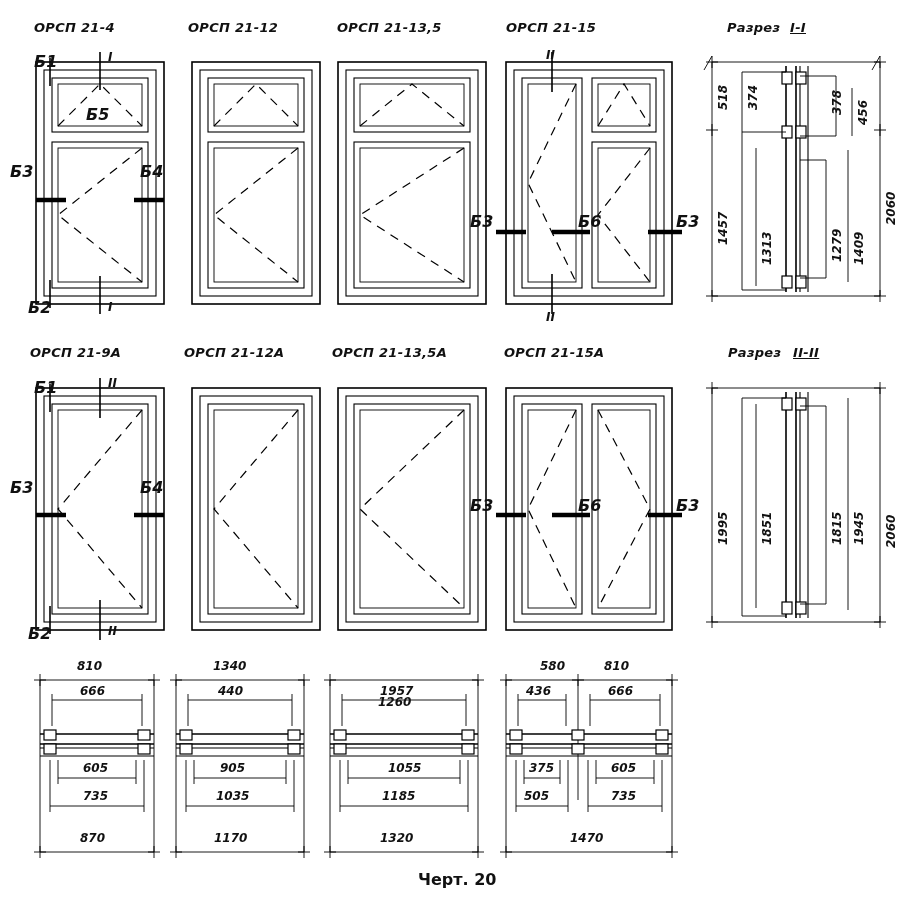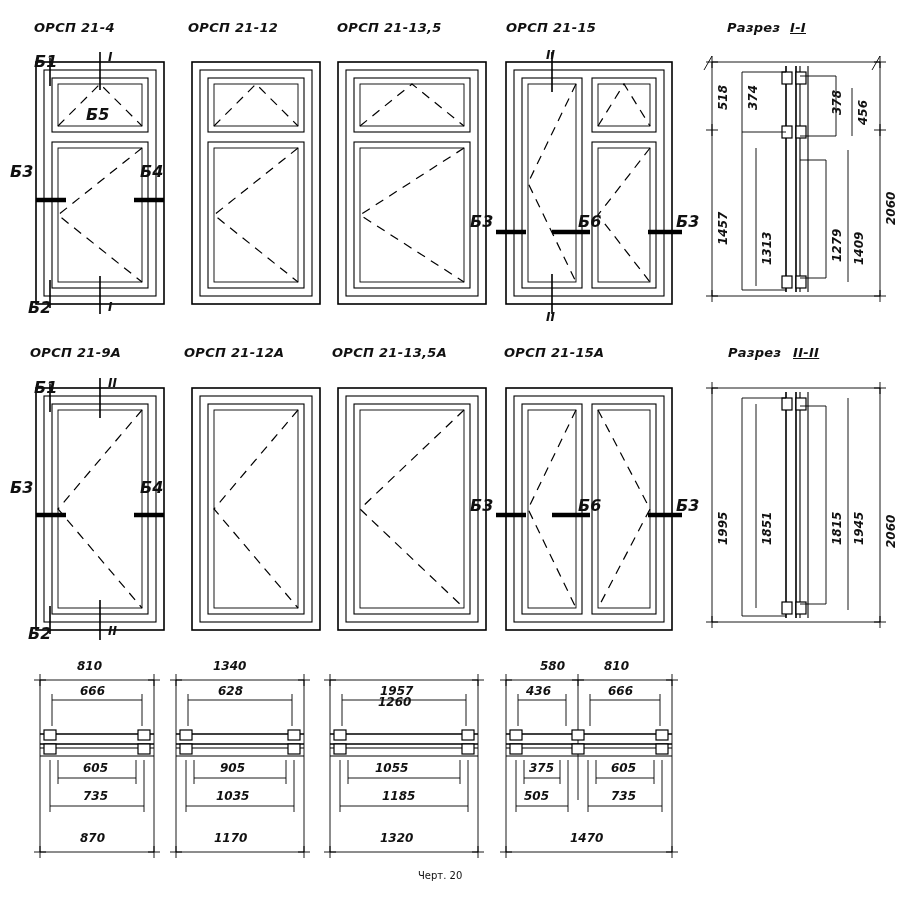--- a/index.html
+++ b/index.html
@@ -4,21 +4,21 @@
 <style>
   html,body{margin:0;padding:0;background:#fff;}
   body{width:910px;height:900px;position:relative;font-family:"DejaVu Sans",sans-serif;color:#111;overflow:hidden;}
   .sheet{position:absolute;left:0;top:0;width:910px;height:900px;}
   .lbl{position:absolute;font-style:italic;font-weight:bold;white-space:nowrap;}
   .title{font-size:13px;letter-spacing:.3px;}
   .dim{font-size:12px;font-style:italic;font-weight:bold;}
   .mark{font-size:16px;font-style:italic;font-weight:bold;}
   .rom{font-size:12px;font-style:italic;font-weight:bold;}
   .und{text-decoration:underline;}
-  .caption{position:absolute;font-size:10px;font-weight:normal;}
+  .caption{position:absolute;font-size:16px;font-weight:bold;}
   svg{position:absolute;left:0;top:0;overflow:visible;}
   .st{fill:none;stroke:#000;stroke-width:1.6;}
   .st2{fill:none;stroke:#000;stroke-width:1.1;}
   .thin{fill:none;stroke:#000;stroke-width:0.9;}
   .dash{fill:none;stroke:#000;stroke-width:1.2;stroke-dasharray:9 7;}
   .thick{stroke:#000;stroke-width:4.5;}
   .sec{stroke:#000;stroke-width:1.6;}
   .dimline{stroke:#000;stroke-width:0.9;}
   .hatchbox{fill:#fff;stroke:#000;stroke-width:1.2;}
 </style>
@@ -433,28 +433,28 @@
   <div class="lbl dim" style="left:852px;top:545px;transform:rotate(-90deg);transform-origin:left top;">1945</div>
   <div class="lbl dim" style="left:884px;top:548px;transform:rotate(-90deg);transform-origin:left top;">2060</div>
 
   <div class="lbl dim" style="left:77px;top:659px;">810</div>
   <div class="lbl dim" style="left:80px;top:684px;">666</div>
   <div class="lbl dim" style="left:83px;top:761px;">605</div>
   <div class="lbl dim" style="left:83px;top:789px;">735</div>
   <div class="lbl dim" style="left:80px;top:831px;">870</div>
 
   <div class="lbl dim" style="left:213px;top:659px;">1340</div>
-  <div class="lbl dim" style="left:218px;top:684px;">628</div>
+  <div class="lbl dim" style="left:218px;top:684px;">440</div>
   <div class="lbl dim" style="left:220px;top:761px;">905</div>
   <div class="lbl dim" style="left:216px;top:789px;">1035</div>
   <div class="lbl dim" style="left:214px;top:831px;">1170</div>
 
   <div class="lbl dim" style="left:378px;top:659px;margin-top:36px;">1260</div>
   <div class="lbl dim" style="left:380px;top:684px;">1957</div>
-  <div class="lbl dim" style="left:375px;top:761px;">1055</div>
+  <div class="lbl dim" style="left:388px;top:761px;">1055</div>
   <div class="lbl dim" style="left:382px;top:789px;">1185</div>
   <div class="lbl dim" style="left:380px;top:831px;">1320</div>
 
   <div class="lbl dim" style="left:496px;top:659px;margin-left:44px;">580</div>
   <div class="lbl dim" style="left:604px;top:659px;">810</div>
   <div class="lbl dim" style="left:526px;top:684px;">436</div>
   <div class="lbl dim" style="left:608px;top:684px;">666</div>
   <div class="lbl dim" style="left:529px;top:761px;">375</div>
   <div class="lbl dim" style="left:611px;top:761px;">605</div>
   <div class="lbl dim" style="left:524px;top:789px;">505</div>

